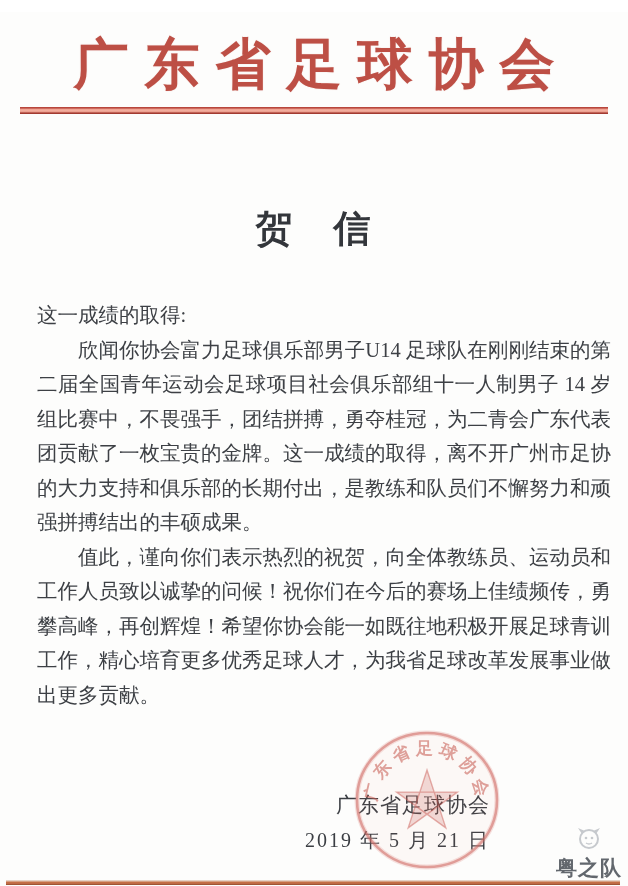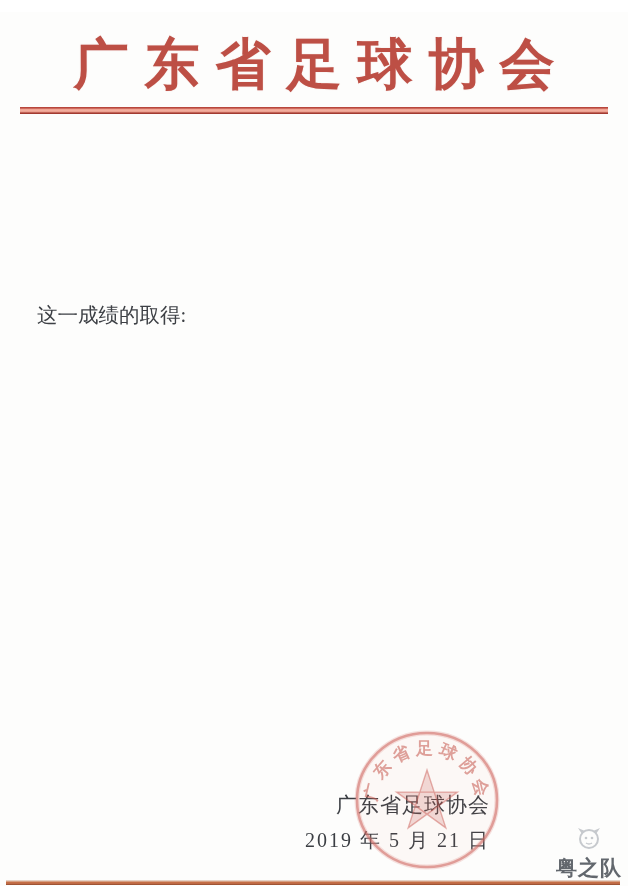--- a/index.html
+++ b/index.html
@@ -92,23 +92,26 @@
 </style>
 </head>
 <body>
 
 <div class="page">
 
   <div class="org-name">广东省足球协会</div>
 
   <div class="header-rule"></div>
 
+  <div class="letter-title">贺　信</div>
 
   <div class="body-text">
     <p class="salutation">这一成绩的取得:</p>
+    <p class="para">欣闻你协会富力足球俱乐部男子U14 足球队在刚刚结束的第二届全国青年运动会足球项目社会俱乐部组十一人制男子 14 岁组比赛中，不畏强手，团结拼搏，勇夺桂冠，为二青会广东代表团贡献了一枚宝贵的金牌。这一成绩的取得，离不开广州市足协的大力支持和俱乐部的长期付出，是教练和队员们不懈努力和顽强拼搏结出的丰硕成果。</p>
+    <p class="para">值此，谨向你们表示热烈的祝贺，向全体教练员、运动员和工作人员致以诚挚的问候！祝你们在今后的赛场上佳绩频传，勇攀高峰，再创辉煌！希望你协会能一如既往地积极开展足球青训工作，精心培育更多优秀足球人才，为我省足球改革发展事业做出更多贡献。</p>
   </div>
 
   <div class="signature-block">
     <div class="signature-org">广东省足球协会</div>
     <div class="signature-date">2019 年 5 月 21 日</div>
   </div>
 
   <svg class="stamp" viewBox="0 0 146 142" xmlns="http://www.w3.org/2000/svg">
     <ellipse cx="73" cy="70" rx="70" ry="67" fill="none" stroke="rgba(201,90,84,0.55)" stroke-width="2.6"></ellipse>
     <ellipse cx="73" cy="70" rx="70" ry="67" fill="rgba(235,150,140,0.05)" stroke="rgba(222,140,130,0.25)" stroke-width="5"></ellipse>

